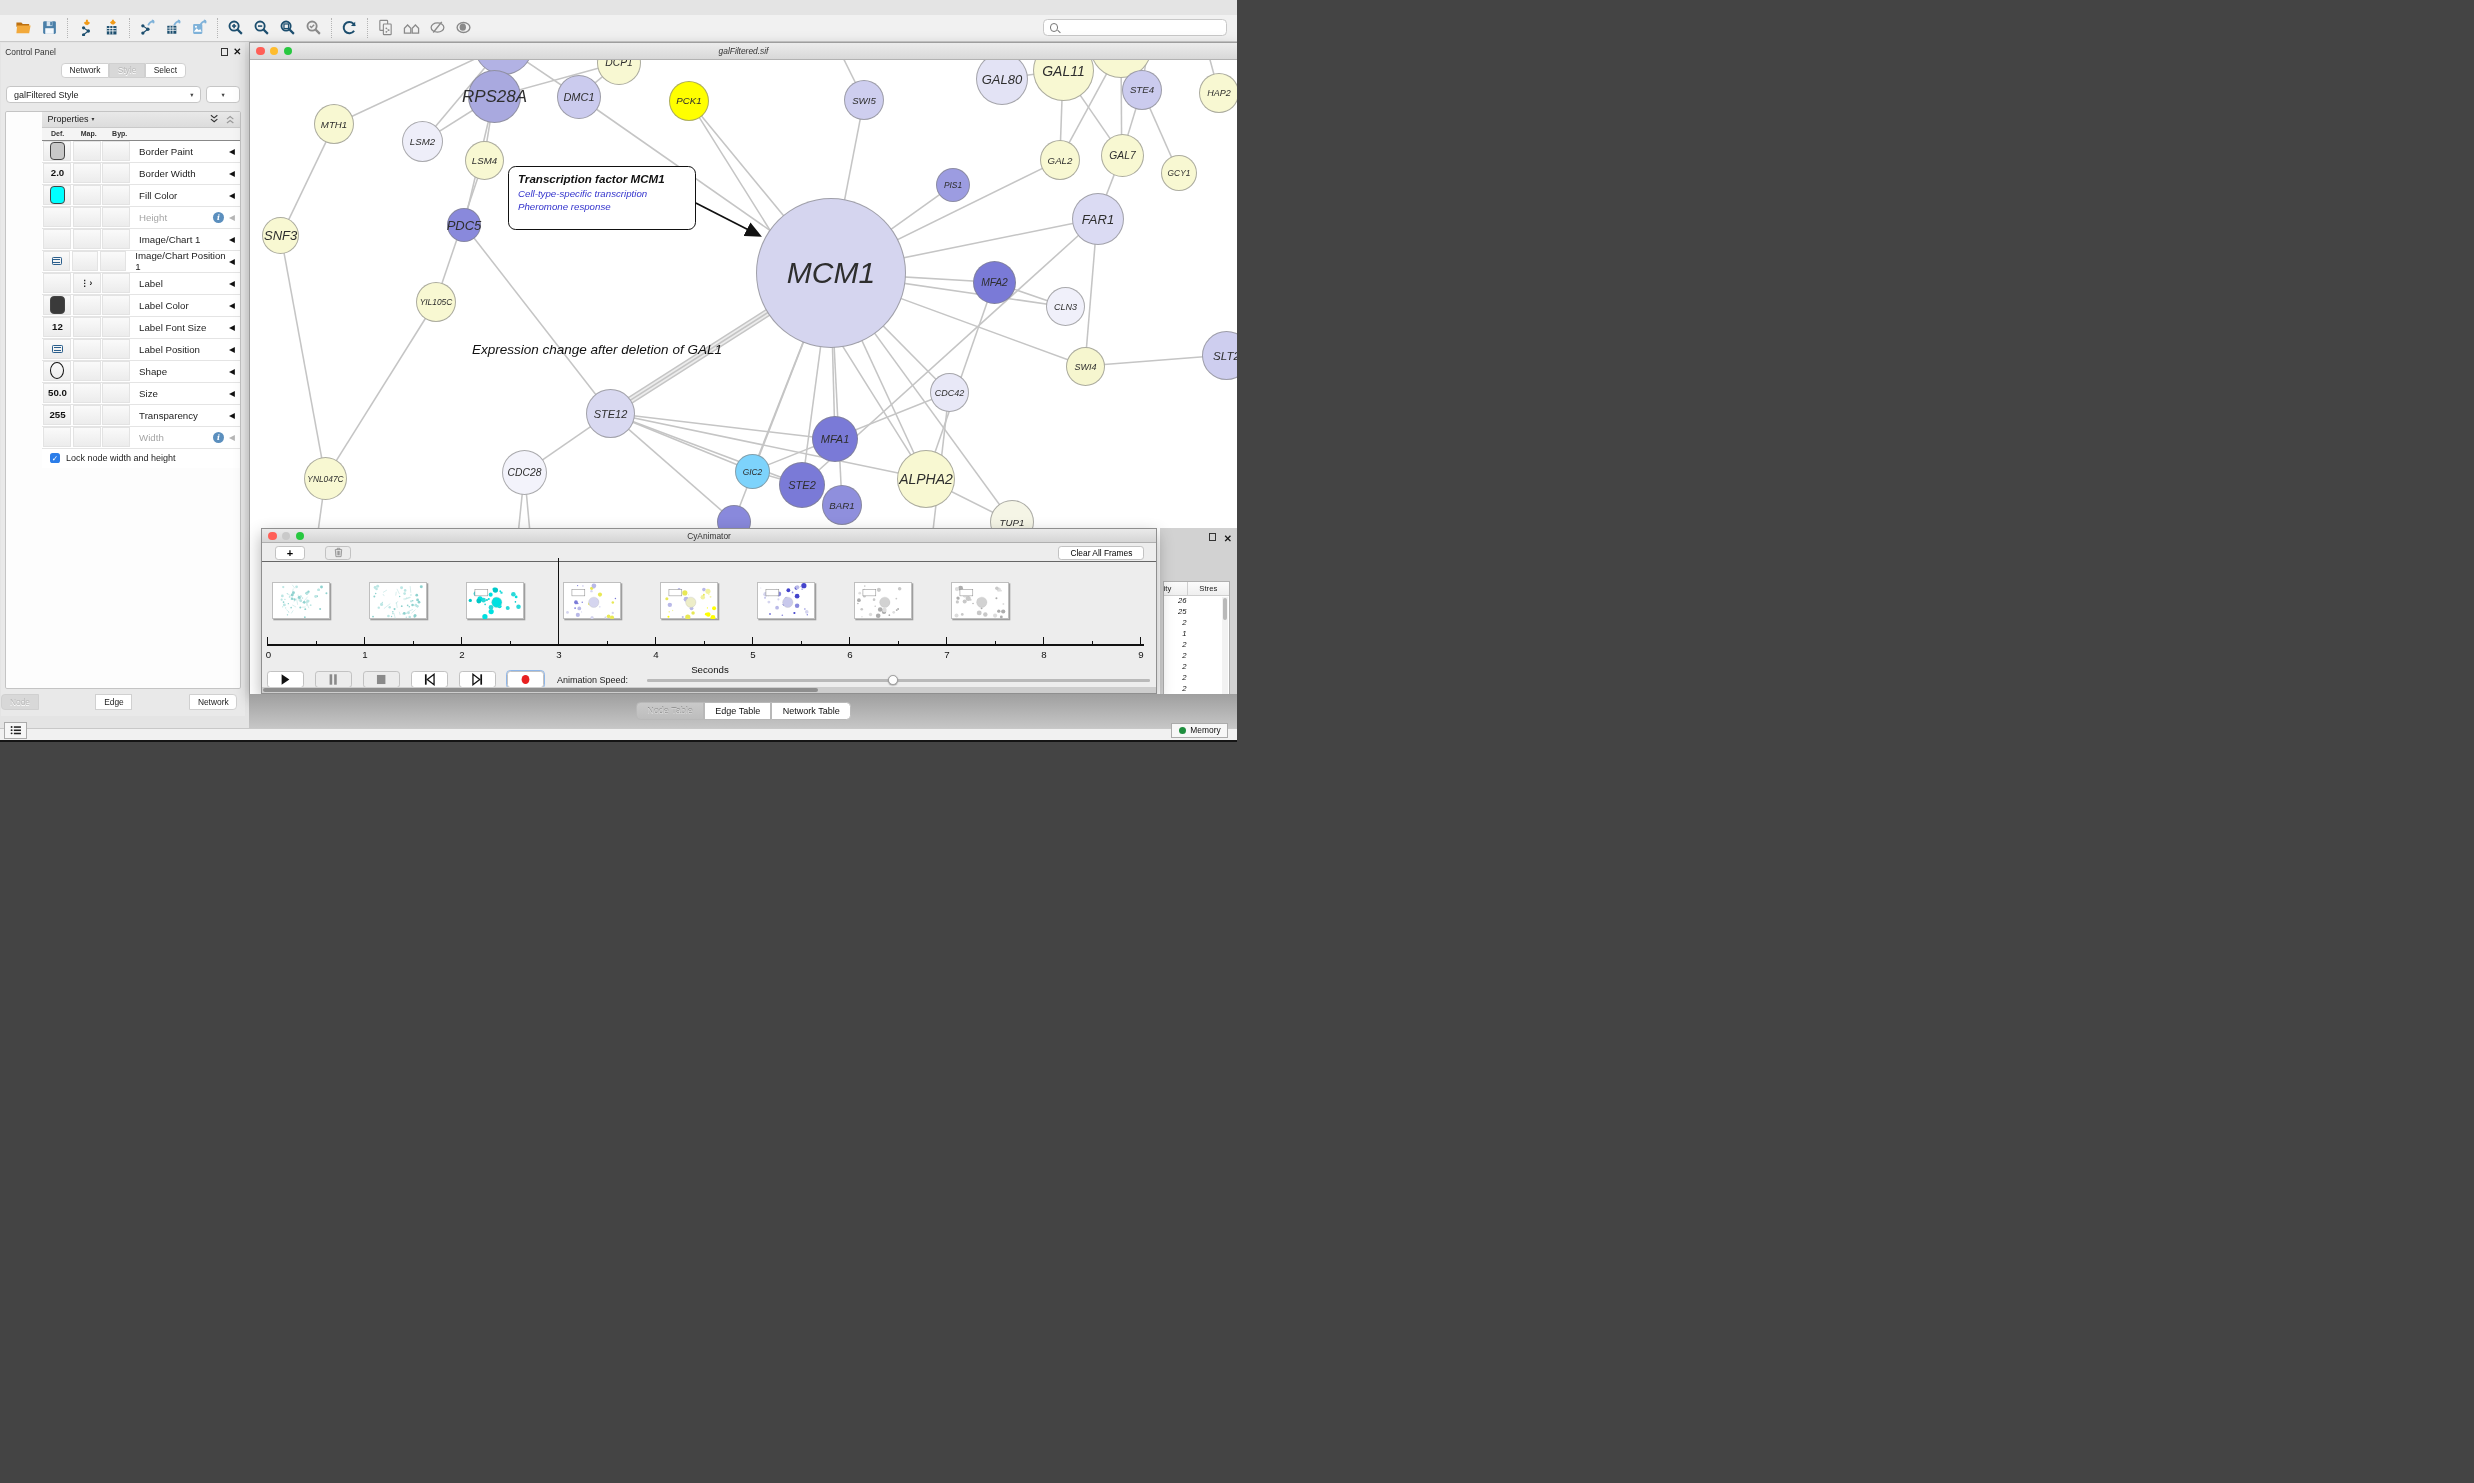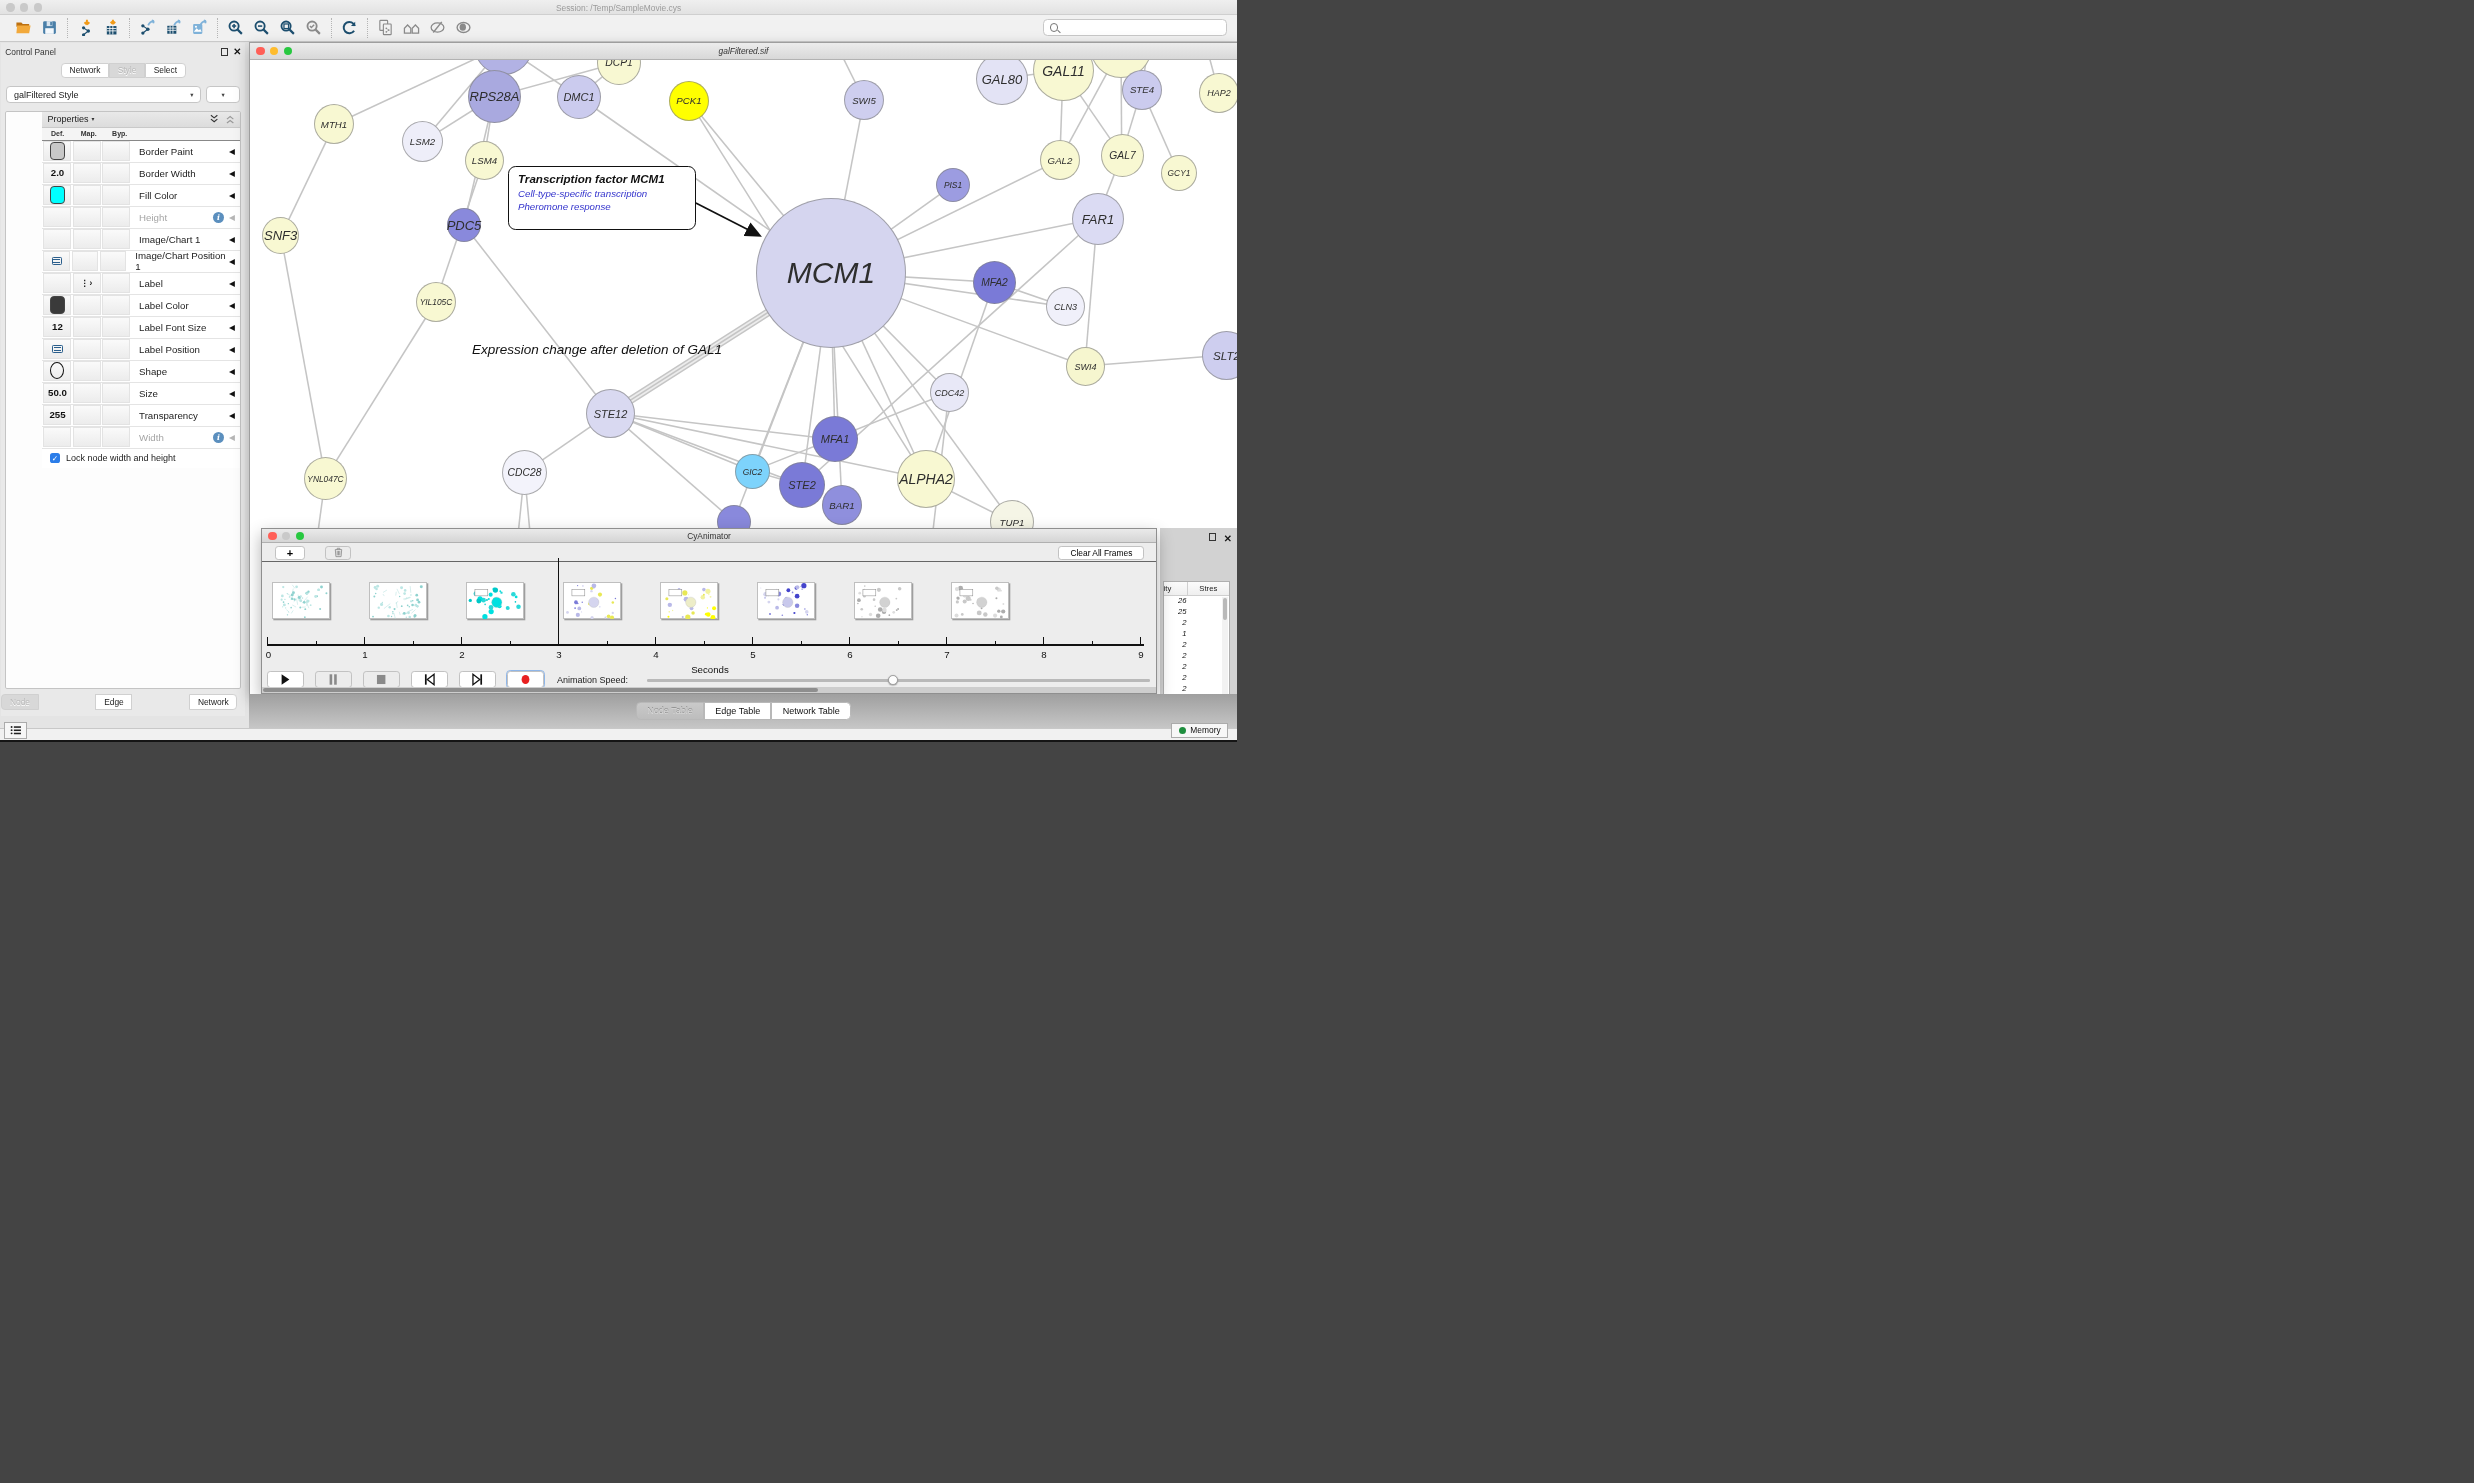--- a/index.html
+++ b/index.html
@@ -148,28 +148,20 @@
     border:0.6px solid #ABABAB; display:flex; align-items:center; justify-content:center; cursor:pointer;}
   .memory-btn { position:absolute; right:9px; top:-6.4px; height:15.5px; padding:0 6.4px; background:#F7F7F7;
     border:0.6px solid #ABABAB; display:flex; align-items:center; gap:4.5px; font-size:8.4px; color:#111; cursor:pointer;}
   .memdot { width:7px; height:7px; border-radius:50%; }
 </style>
 </head>
 <body>
 
 <div id="screen">
 
-  <div class="titlebar">
-    <div class="tl-dots">
-      <div class="tl-dot" style="background:#C9C9C9"></div>
-      <div class="tl-dot" style="background:#C9C9C9"></div>
-      <div class="tl-dot" style="background:#C9C9C9"></div>
-    </div>
-    <div class="title">Session: /Temp/SampleMovie.cys</div>
-  </div>
 
   <div class="toolbar">
     <div id="tb-groups" style="display:flex;align-items:center;">
         <div class="tb-group">
           <span class="tb-icon"><svg viewBox="0 0 24 24">
               <path d="M2 5h7l2 2h9v4H2z" fill="#BD7010"></path>
               <path d="M3 9h19l-2 11H2z" fill="#F2A93B"></path>
             </svg></span>
           <span class="tb-icon"><svg viewBox="0 0 24 24">
               <rect x="3" y="3" width="18" height="18" rx="2" fill="#4A7FA8"></rect>
@@ -562,21 +554,21 @@
           <line x1="1085" y1="516" x2="780" y2="638" stroke="#C5C5C5" stroke-width="2.4"></line>
           <line x1="1085" y1="516" x2="1030" y2="990" stroke="#C5C5C5" stroke-width="2.4"></line>
           <line x1="1049" y1="650" x2="1183" y2="717" stroke="#C5C5C5" stroke-width="2.4"></line>
           <line x1="780" y1="638" x2="857" y2="660" stroke="#C5C5C5" stroke-width="2.4"></line>
         </svg>
         <div class="gnode" style="left: 224px; top: -44px; width: 59px; height: 59px; background: rgb(178, 178, 228);"></div>
         <div class="gnode" style="left: 347px; top: -19.3px; width: 44px; height: 44px; background: rgb(248, 248, 210);">
           <span style="font-size: 10.3px;">DCP1</span>
         </div>
         <div class="gnode" style="left: 218px; top: 10.3px; width: 53px; height: 53px; background: rgb(169, 169, 223);">
-          <span style="font-size: 13px;">RPS28A</span>
+          <span style="font-size: 17px;">RPS28A</span>
         </div>
         <div class="gnode" style="left: 307px; top: 15px; width: 44px; height: 44px; background: rgb(203, 203, 238);">
           <span style="font-size: 11px;">DMC1</span>
         </div>
         <div class="gnode" style="left: 419px; top: 20.6px; width: 40px; height: 40px; background: rgb(255, 255, 0);">
           <span style="font-size: 9.7px;">PCK1</span>
         </div>
         <div class="gnode" style="left: 64px; top: 44px; width: 40px; height: 40px; background: rgb(248, 248, 210);">
           <span style="font-size: 9.7px;">MTH1</span>
         </div>

